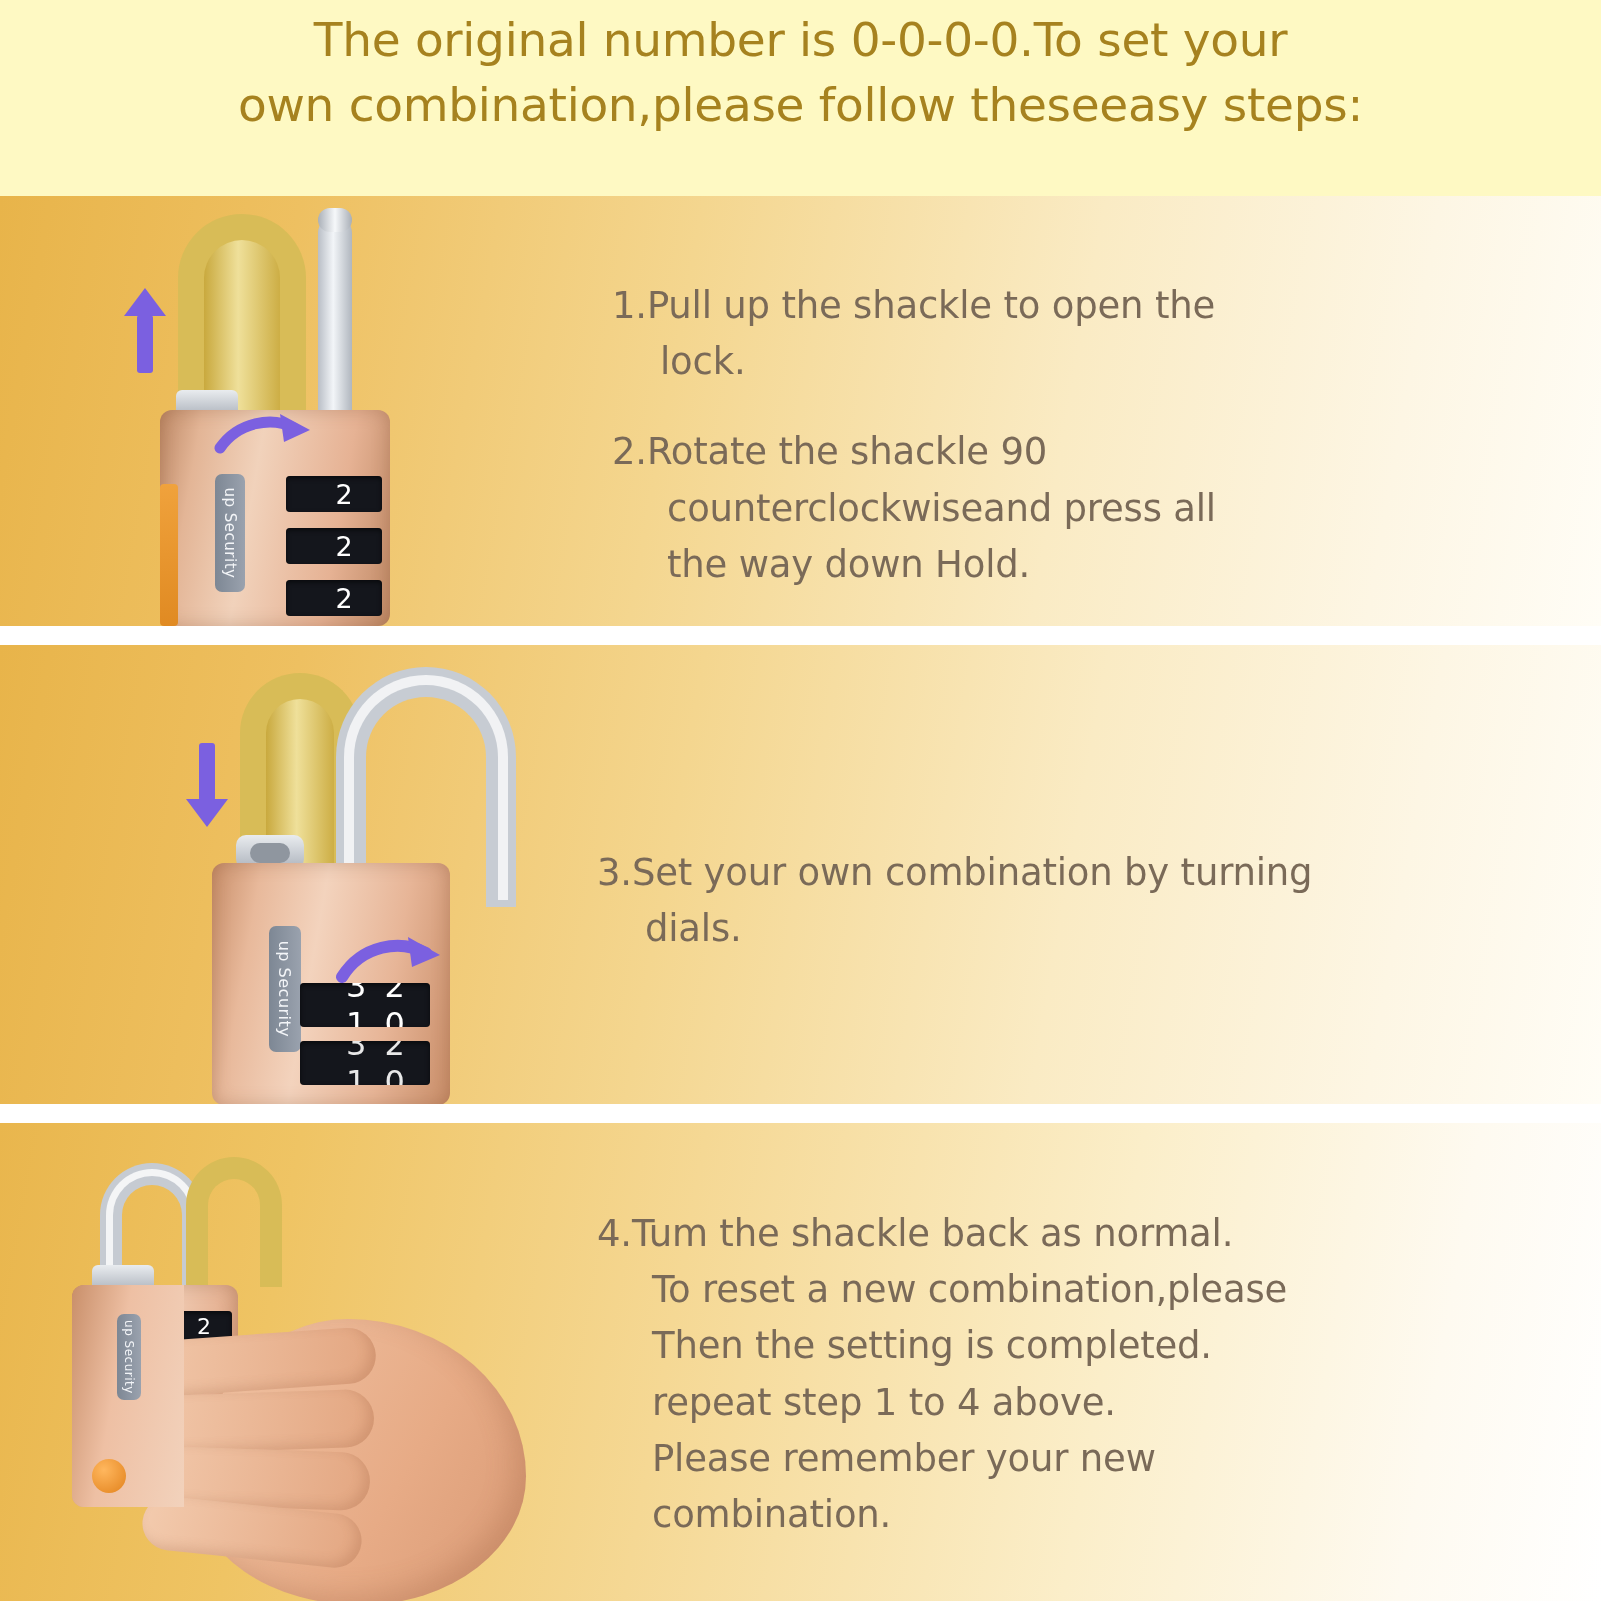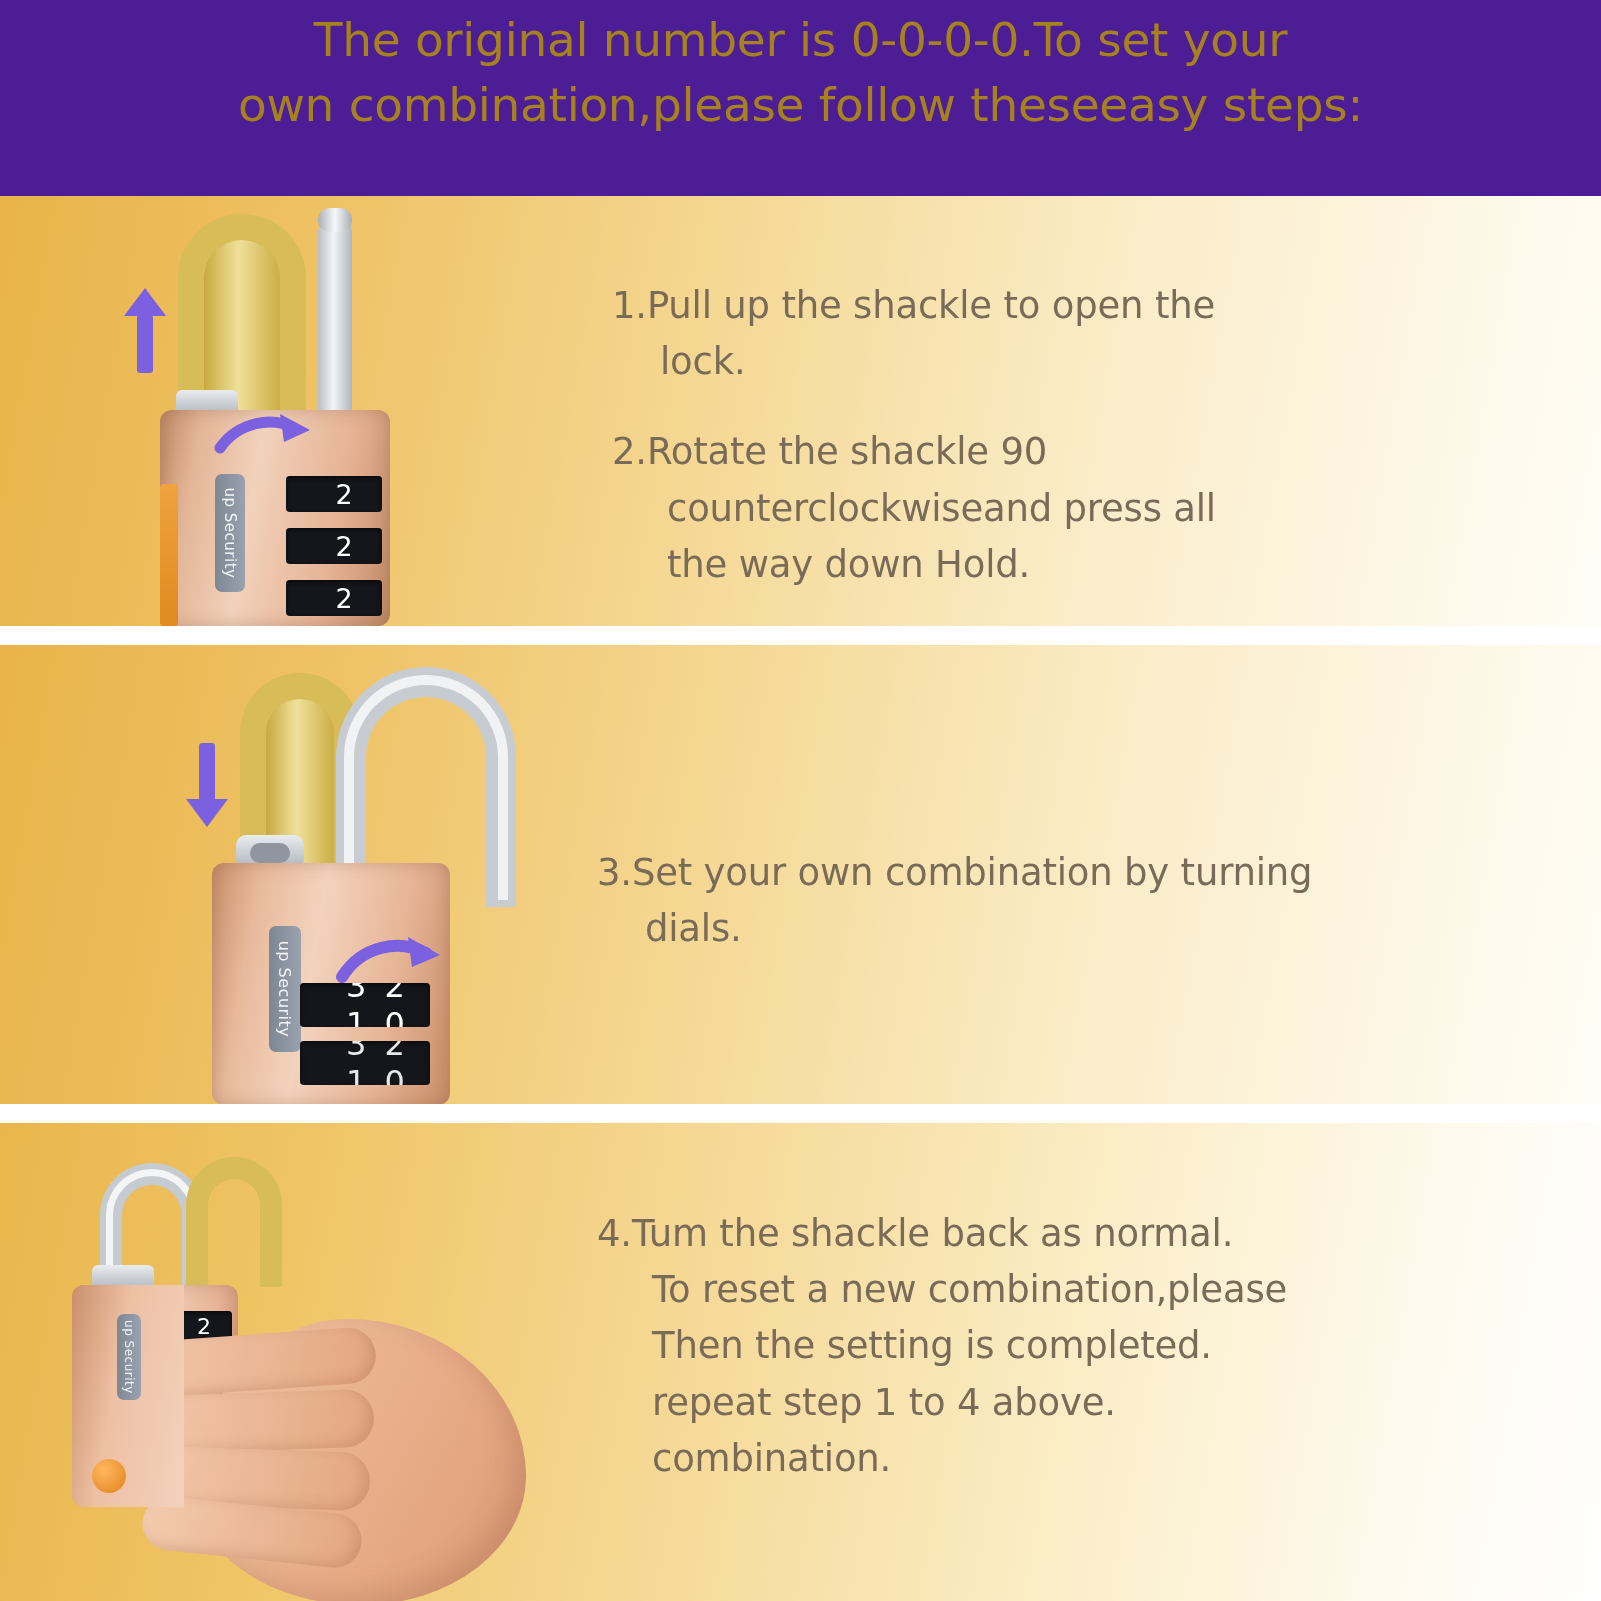--- a/index.html
+++ b/index.html
@@ -10,21 +10,21 @@
   body {
     width: 1601px;
     height: 1601px;
     font-family: "DejaVu Sans", sans-serif;
     overflow: hidden;
   }
   .page {
     position: relative;
     width: 1601px;
     height: 1601px;
-    background: #4c1d95;
+    background: #fef9c3;
     text-decoration: underline;
   }
 
   
   .heading {
     position: absolute;
     left: 0;
     top: 8px;
     width: 1601px;
     text-align: center;
@@ -361,18 +361,19 @@
       </div>
       <div class="orange-dot" style="left:92px; top:336px;"></div>
     </div>
 
     <div class="steps" id="steps-3">
       <div class="step">
         <span>4.</span><span>Tum the shackle back as normal.</span>
         <span class="ln">To reset a new combination,please</span>
         <span class="ln">Then the setting is completed.</span>
         <span class="ln">repeat step 1 to 4 above.</span>
+        <span class="ln">Please remember your new</span>
         <span class="ln">combination.</span>
       </div>
     </div>
   </div>
 
 </div>
 
 </body></html>

